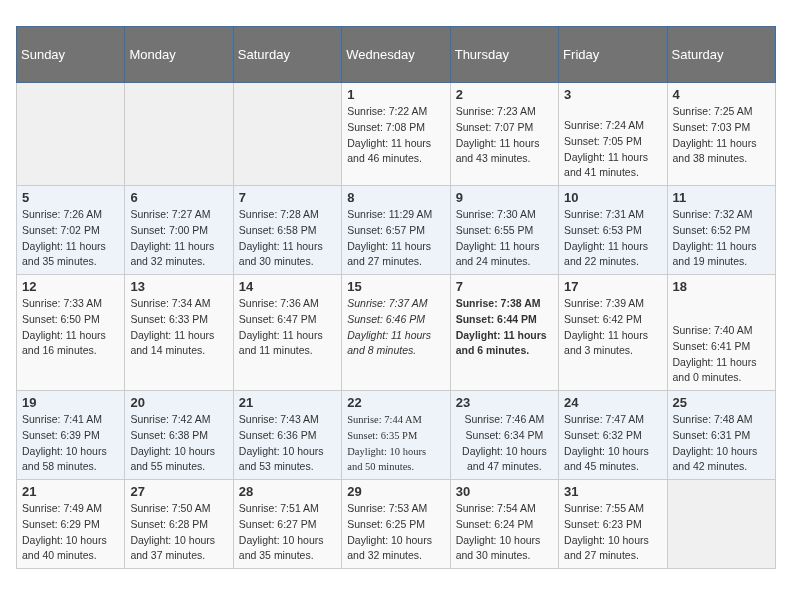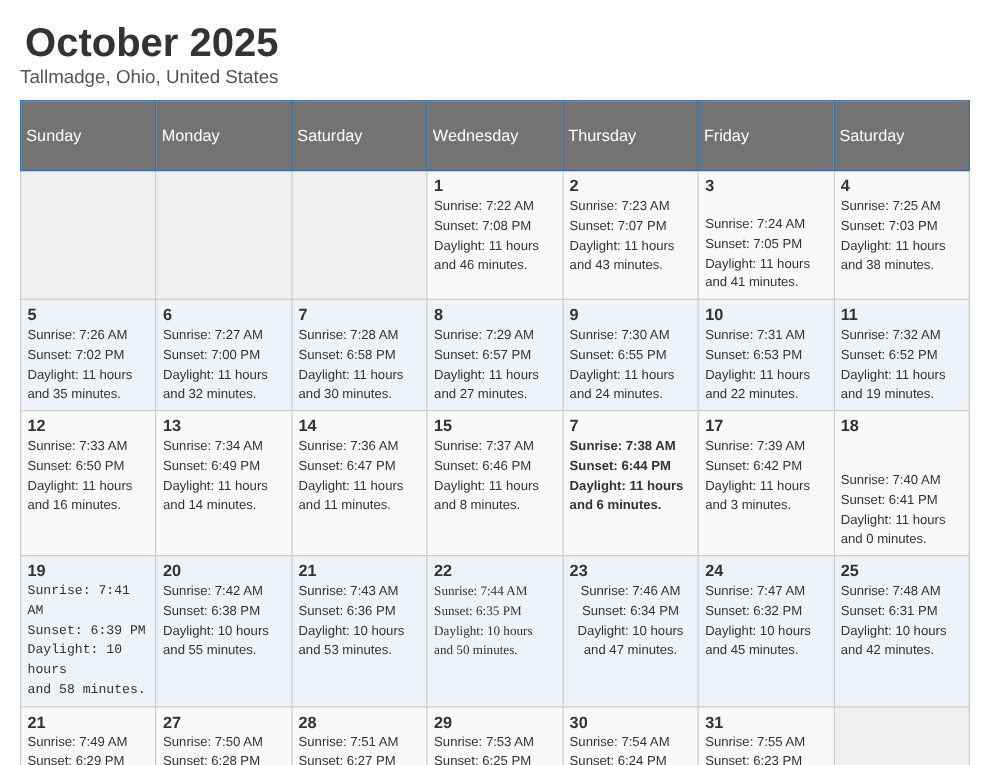--- a/index.html
+++ b/index.html
@@ -77,24 +77,20 @@
       line-height: 1.5;
     }
     .empty-cell {
       background-color: #f0f0f0 !important;
     }
   </style>
 </head>
 <body>
 
 <div class="header-area">
-  <div class="title-area">
-    <div class="month-title">October 2025</div>
-    <div class="location-title">Tallmadge, Ohio, United States</div>
-  </div>
 </div>
 
 <table>
   <thead>
     <tr>
     <th>Sunday</th>
         <th>Monday</th>
         <th>Saturday</th>
         <th>Wednesday</th>
         <th>Thursday</th>
@@ -153,21 +149,21 @@
         </td>
         <td>
           <span class="day-number">7</span>
           <div class="day-info" style="white-space: pre-line;">Sunrise: 7:28 AM
 Sunset: 6:58 PM
 Daylight: 11 hours
 and 30 minutes.</div>
         </td>
         <td>
           <span class="day-number">8</span>
-          <div class="day-info" style="white-space: pre-line;">Sunrise: 7:29 AM
+          <div class="day-info" style="white-space: pre-line;">Sunrise: 11:29 AM
 Sunset: 6:57 PM
 Daylight: 11 hours
 and 27 minutes.</div>
         </td>
         <td>
           <span class="day-number">9</span>
           <div class="day-info" style="white-space: pre-line;">Sunrise: 7:30 AM
 Sunset: 6:55 PM
 Daylight: 11 hours
 and 24 minutes.</div>
@@ -191,34 +187,34 @@
         <td>
           <span class="day-number">12</span>
           <div class="day-info" style="white-space: pre-line;">Sunrise: 7:33 AM
 Sunset: 6:50 PM
 Daylight: 11 hours
 and 16 minutes.</div>
         </td>
         <td>
           <span class="day-number">13</span>
           <div class="day-info" style="white-space: pre-line;">Sunrise: 7:34 AM
-Sunset: 6:49 PM
+Sunset: 6:33 PM
 Daylight: 11 hours
 and 14 minutes.</div>
         </td>
         <td>
           <span class="day-number">14</span>
           <div class="day-info" style="white-space: pre-line;">Sunrise: 7:36 AM
 Sunset: 6:47 PM
 Daylight: 11 hours
 and 11 minutes.</div>
         </td>
         <td>
           <span class="day-number">15</span>
-          <div class="day-info" style="white-space: pre-line;">Sunrise: 7:37 AM
+          <div class="day-info" style="white-space: pre-line; font-style: italic;">Sunrise: 7:37 AM
 Sunset: 6:46 PM
 Daylight: 11 hours
 and 8 minutes.</div>
         </td>
         <td>
           <span class="day-number">7</span>
           <div class="day-info" style="white-space: pre-line; font-weight: bold;">Sunrise: 7:38 AM
 Sunset: 6:44 PM
 Daylight: 11 hours
 and 6 minutes.</div>
@@ -234,21 +230,21 @@
           <span class="day-number">18</span>
           <div class="day-info" style="white-space: pre-line; margin-top: 29px;">Sunrise: 7:40 AM
 Sunset: 6:41 PM
 Daylight: 11 hours
 and 0 minutes.</div>
         </td>
       </tr>
       <tr>
         <td>
           <span class="day-number">19</span>
-          <div class="day-info" style="white-space: pre-line; font-family: Liberation Mono, monospace;">Sunrise: 7:41 AM
+          <div class="day-info" style="white-space: pre-line;">Sunrise: 7:41 AM
 Sunset: 6:39 PM
 Daylight: 10 hours
 and 58 minutes.</div>
         </td>
         <td>
           <span class="day-number">20</span>
           <div class="day-info" style="white-space: pre-line;">Sunrise: 7:42 AM
 Sunset: 6:38 PM
 Daylight: 10 hours
 and 55 minutes.</div>

